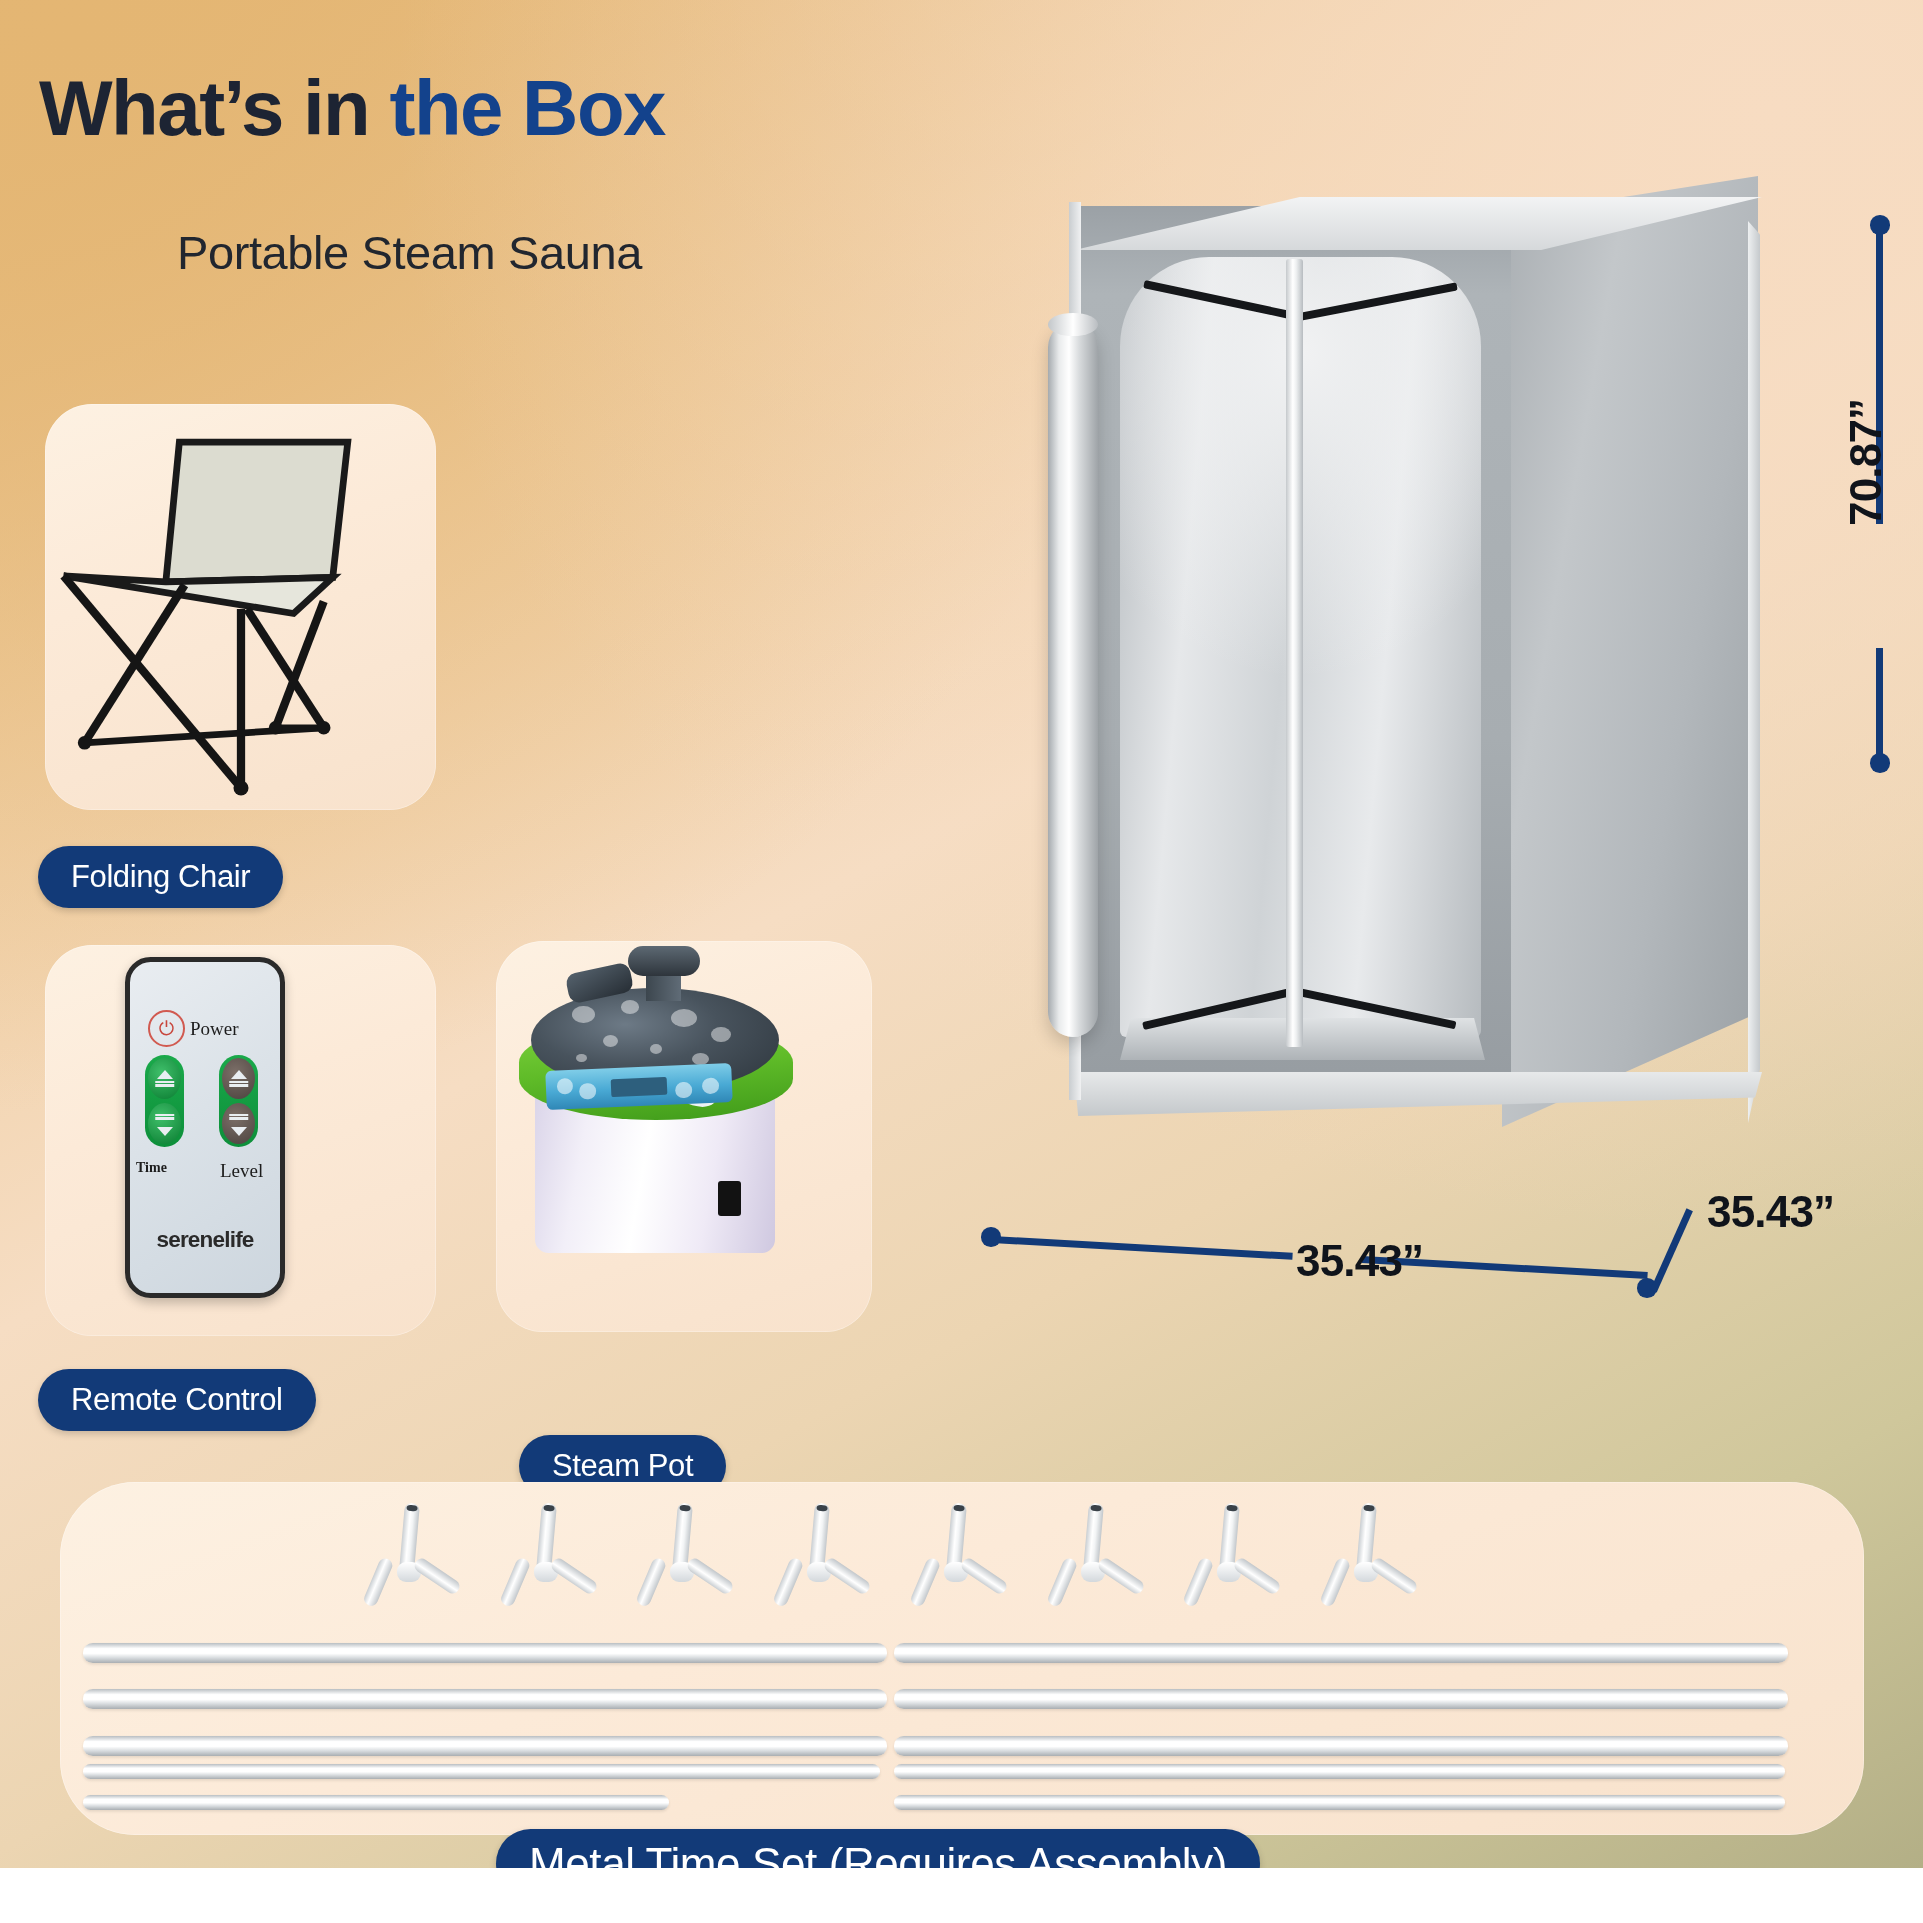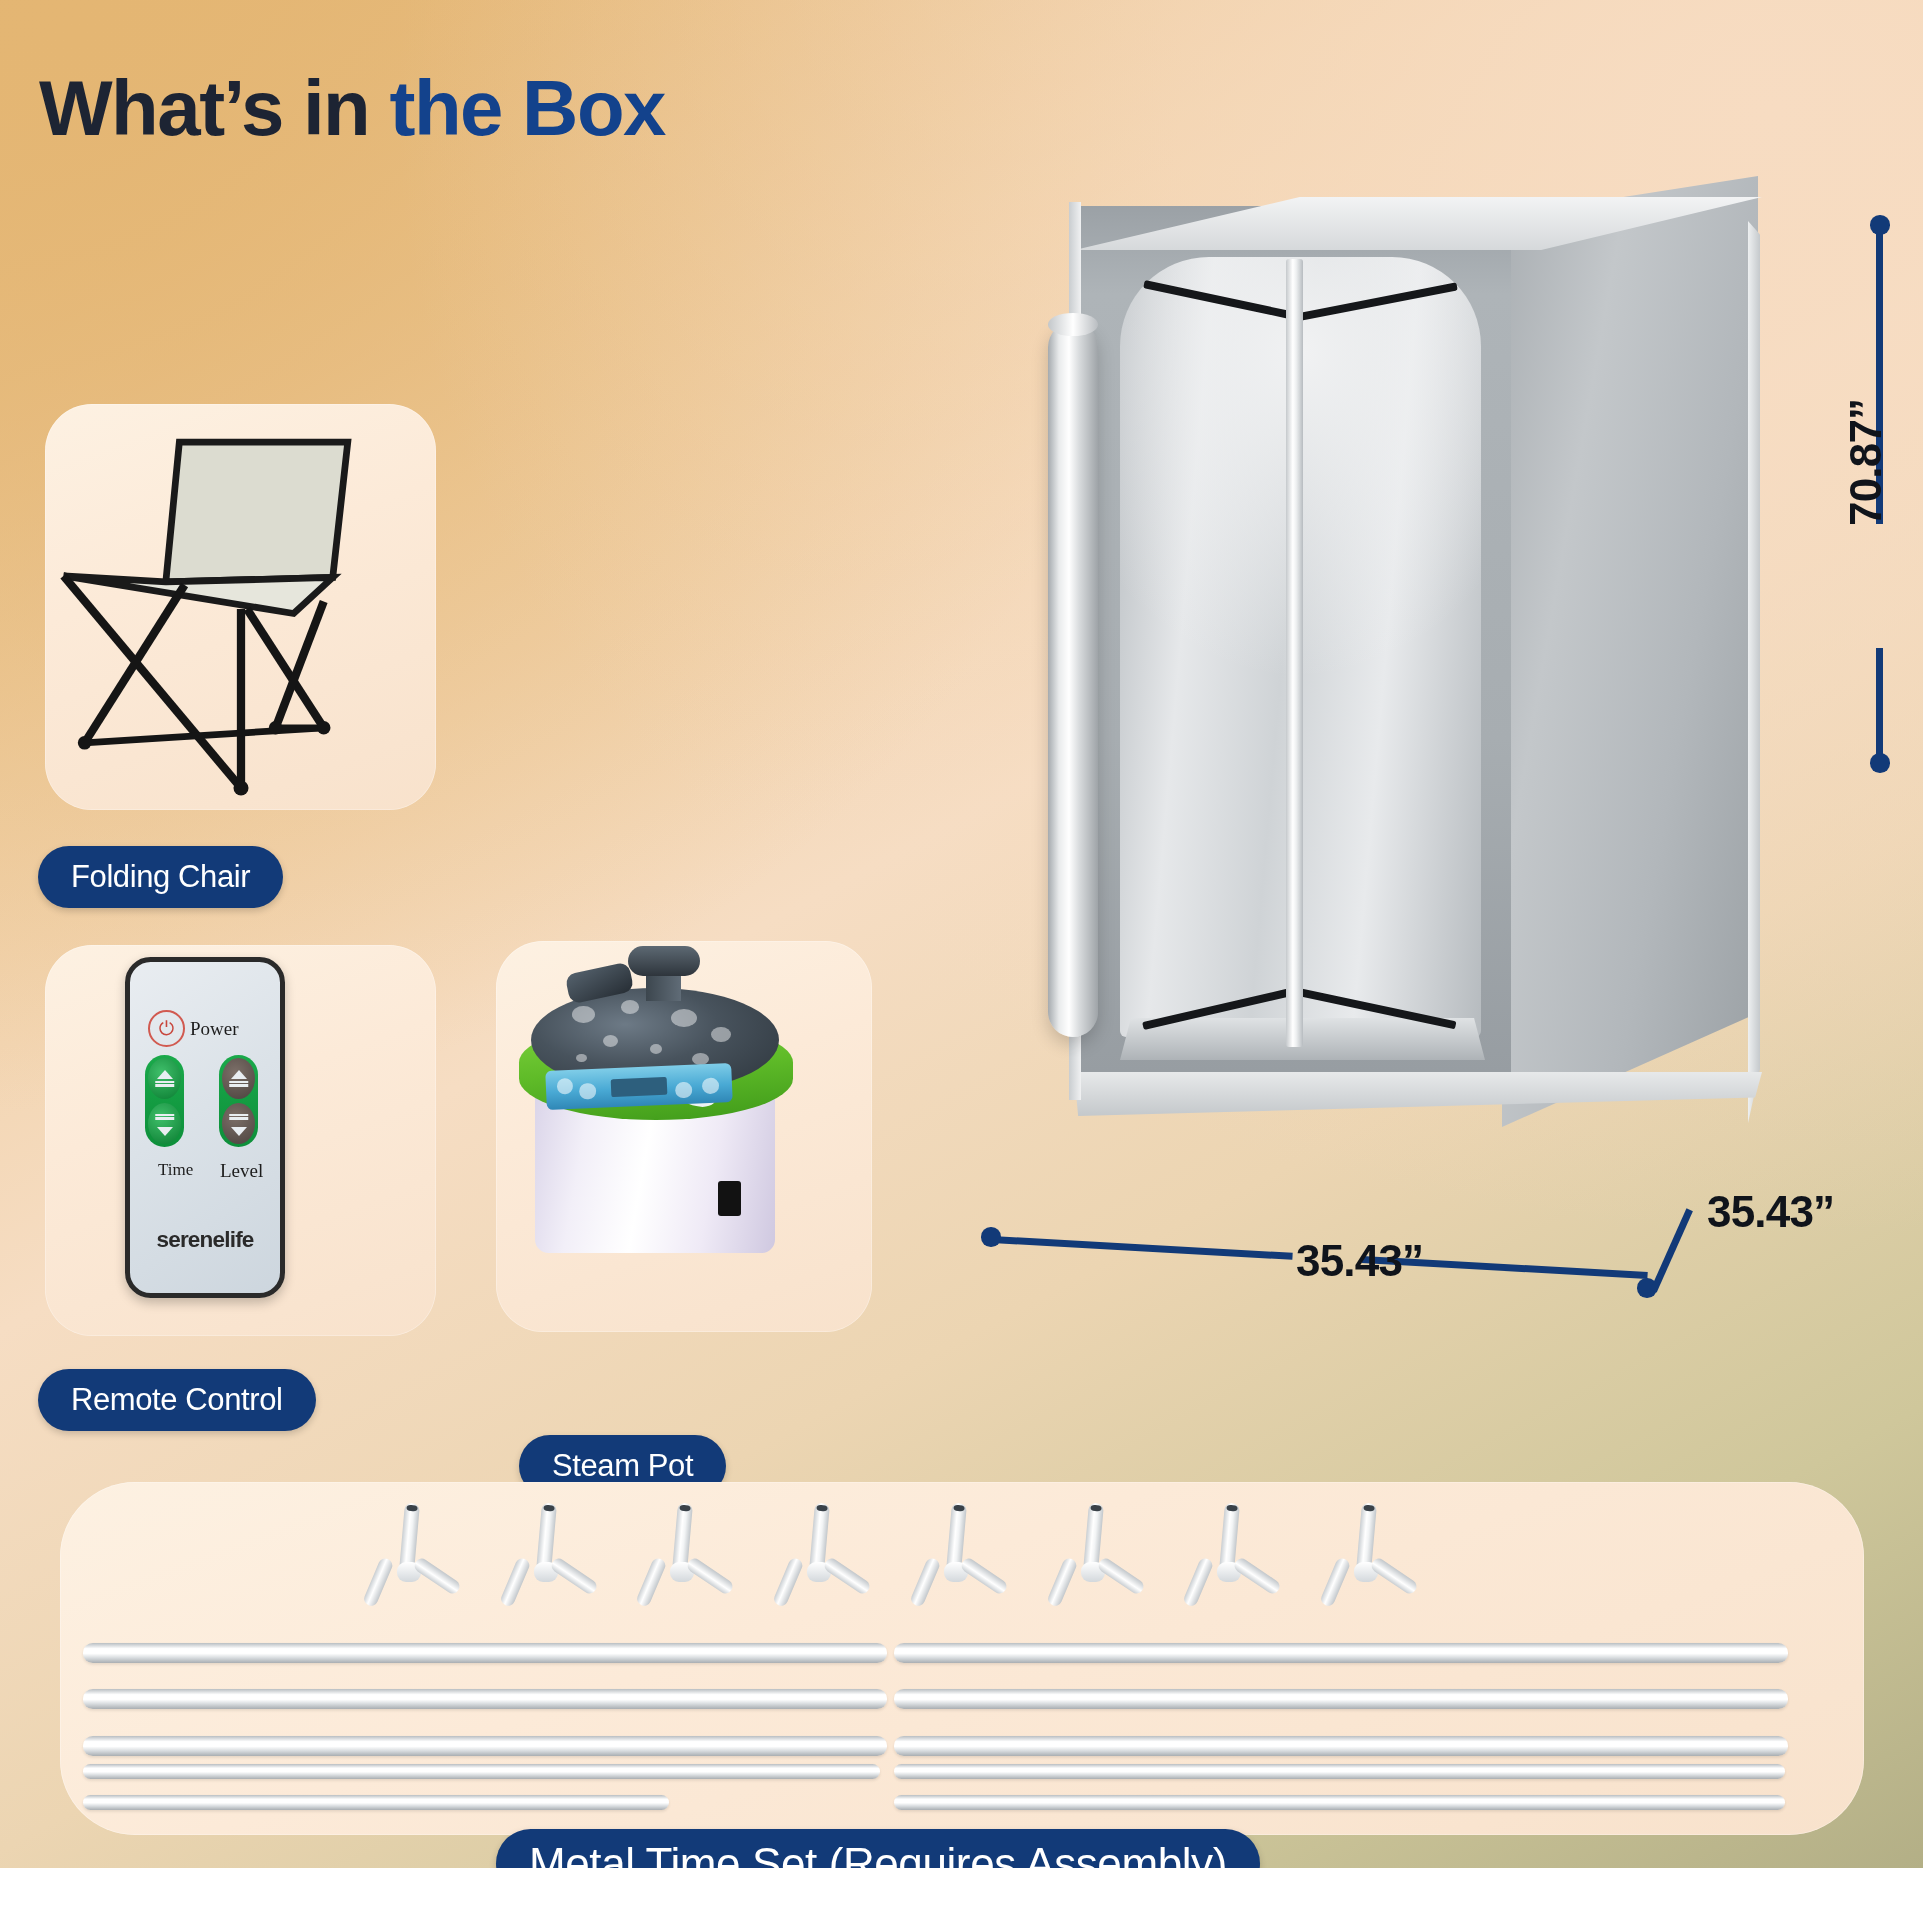--- a/index.html
+++ b/index.html
@@ -59,21 +59,21 @@
     box-shadow:0 4.5px 10.5px rgba(0,0,0,0.22);
   }
   .rcPowerRing{
     position:absolute;left:18px;top:48px;width:33px;height:33px;
     border:2.3px solid #d15a50;border-radius:50%;
     display:flex;align-items:center;justify-content:center;
     color:#c8463c;font-size:19.5px;line-height:1;
   }
   .rcLabel{position:absolute;color:#1d1d1d;font-family:"Liberation Serif",serif;}
   #rcPowerTxt{left:60px;top:56px;font-size:19px;}
-  #rcTimeTxt{left:28px;top:198px;font-size:17px;}
+  #rcTimeTxt{left:6px;top:198px;font-size:14px;font-weight:bold;}
   #rcLevelTxt{left:90px;top:198px;font-size:19px;}
   .rcPad{
     position:absolute;width:39px;height:92px;border-radius:19.5px;
     background:linear-gradient(180deg,#1aa94a,#0d8f3a);
   }
   .rcPad.grey{background:linear-gradient(180deg,#1aa94a,#0d8f3a);}
   .rcBtn{
     position:absolute;left:3px;width:33px;height:41px;border-radius:50%;
     background:radial-gradient(circle at 40% 35%,#3fbf6a,#0a7c31);
     display:flex;align-items:center;justify-content:center;
@@ -222,20 +222,21 @@
   }
 </style>
 </head>
 <body>
 
 <div id="stage">
 
   <div id="title">
     <span class="dark">What’s in </span><span class="blue">the Box</span>
   </div>
+  <div id="subtitle">Portable Steam Sauna</div>
 
   <div class="card" style="left:45px;top:404px;width:391px;height:406px;"></div>
   <div id="chairWrap">
     <svg width="376" height="391" viewBox="0 0 500 520">
       <polygon points="168,40 392,40 372,220 150,226" fill="#dcdcd0" stroke="#1a1a1a" stroke-width="9"></polygon>
       <polygon points="150,226 372,220 320,268 14,218" fill="#e6e6dc" stroke="#1a1a1a" stroke-width="9"></polygon>
       <line x1="14" y1="218" x2="250" y2="500" stroke="#151515" stroke-width="11"></line>
       <line x1="175" y1="230" x2="42" y2="440" stroke="#151515" stroke-width="11"></line>
       <line x1="250" y1="500" x2="250" y2="262" stroke="#151515" stroke-width="11"></line>
       <line x1="258" y1="262" x2="360" y2="420" stroke="#151515" stroke-width="11"></line>

